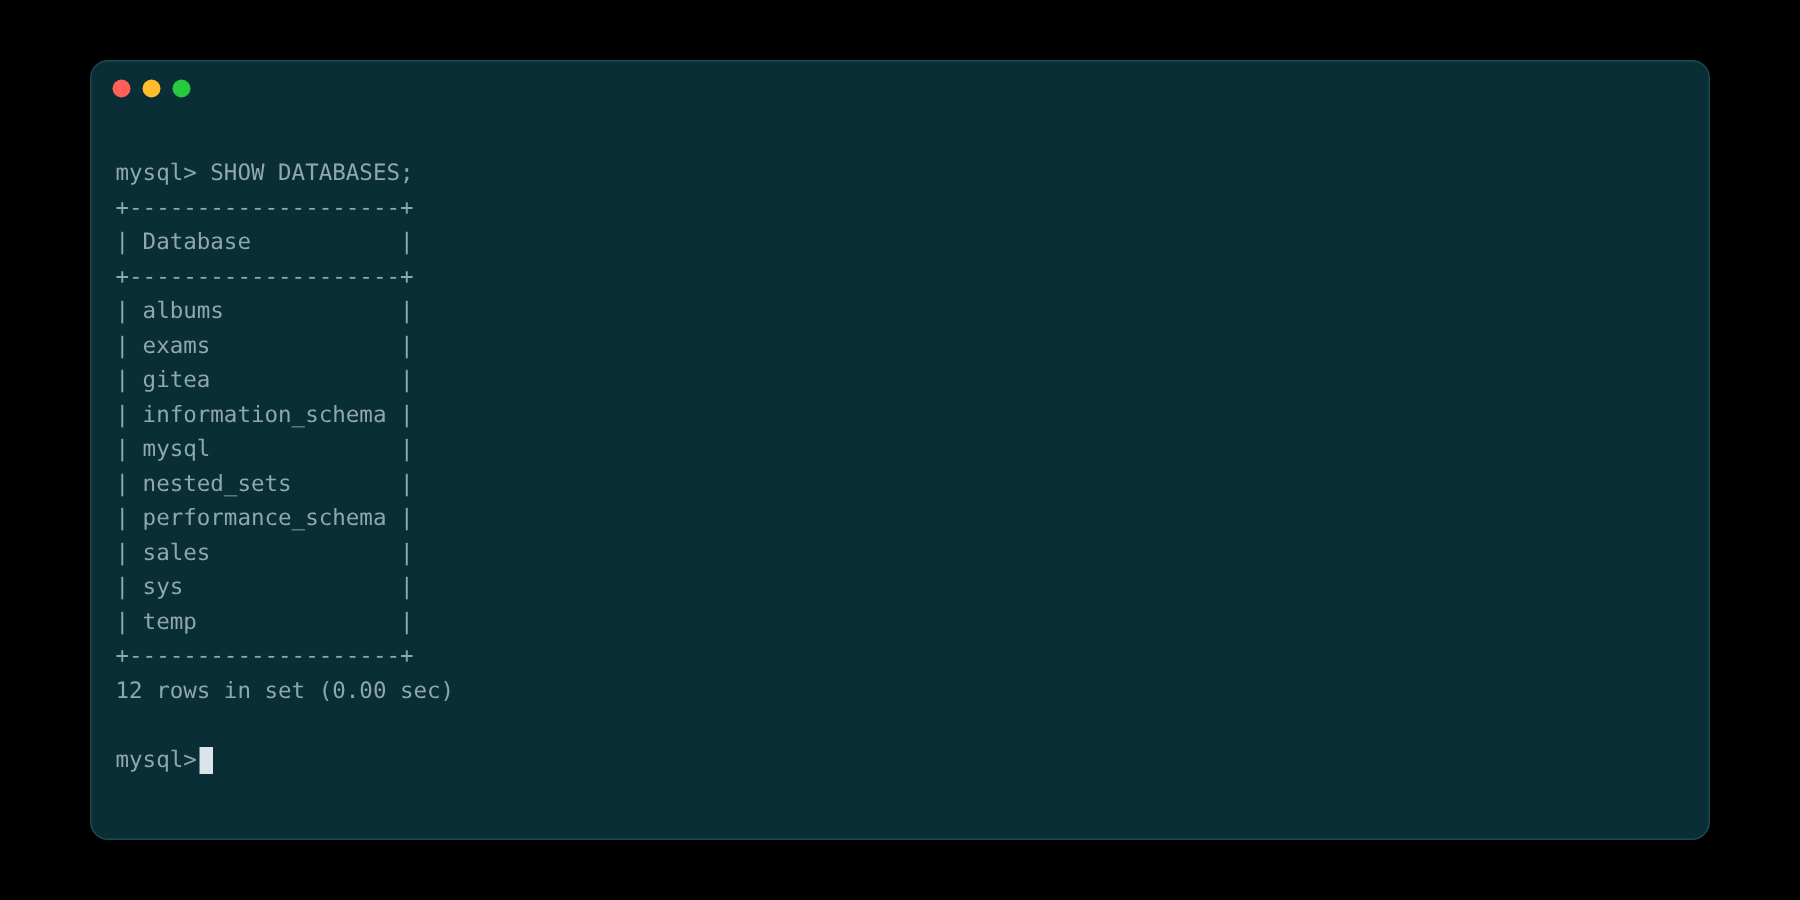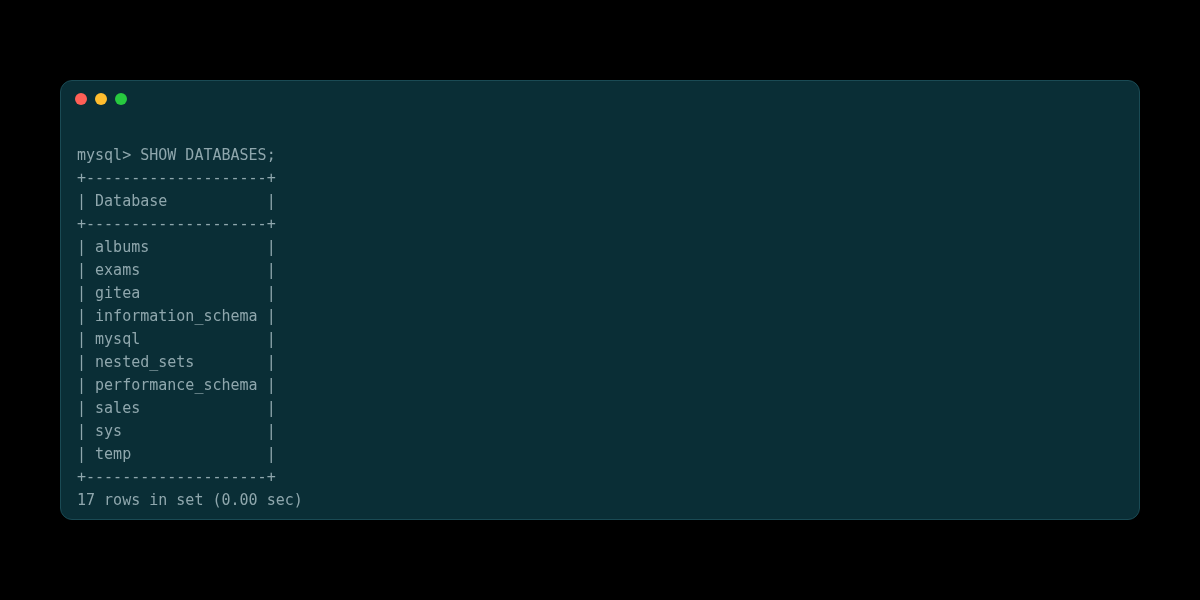--- a/index.html
+++ b/index.html
@@ -11,21 +11,21 @@
       width: 1200px;
       height: 600px;
       background: #000000;
       display: flex;
       align-items: center;
       justify-content: center;
       font-family: 'Menlo', 'Monaco', 'Consolas', monospace;
     }
     .terminal-window {
       width: 1080px;
-      height: 440px;
+      height: 520px;
       background: #0a2e36;
       border-radius: 12px;
       border: 1px solid #1a4a54;
       overflow: hidden;
       display: flex;
       flex-direction: column;
     }
     .titlebar {
       height: 36px;
       display: flex;
@@ -81,16 +81,16 @@
 | exams              |
 | gitea              |
 | information_schema |
 | mysql              |
 | nested_sets        |
 | performance_schema |
 | sales              |
 | sys                |
 | temp               |
 +--------------------+</span>
-<span>17 rows in set (0.00 sec)</span>
+<span>12 rows in set (0.00 sec)</span>
 
 <span class="prompt-line"><span>mysql&gt;</span> <span class="cursor"></span></span></div>
 </div>
 
 </body></html>

